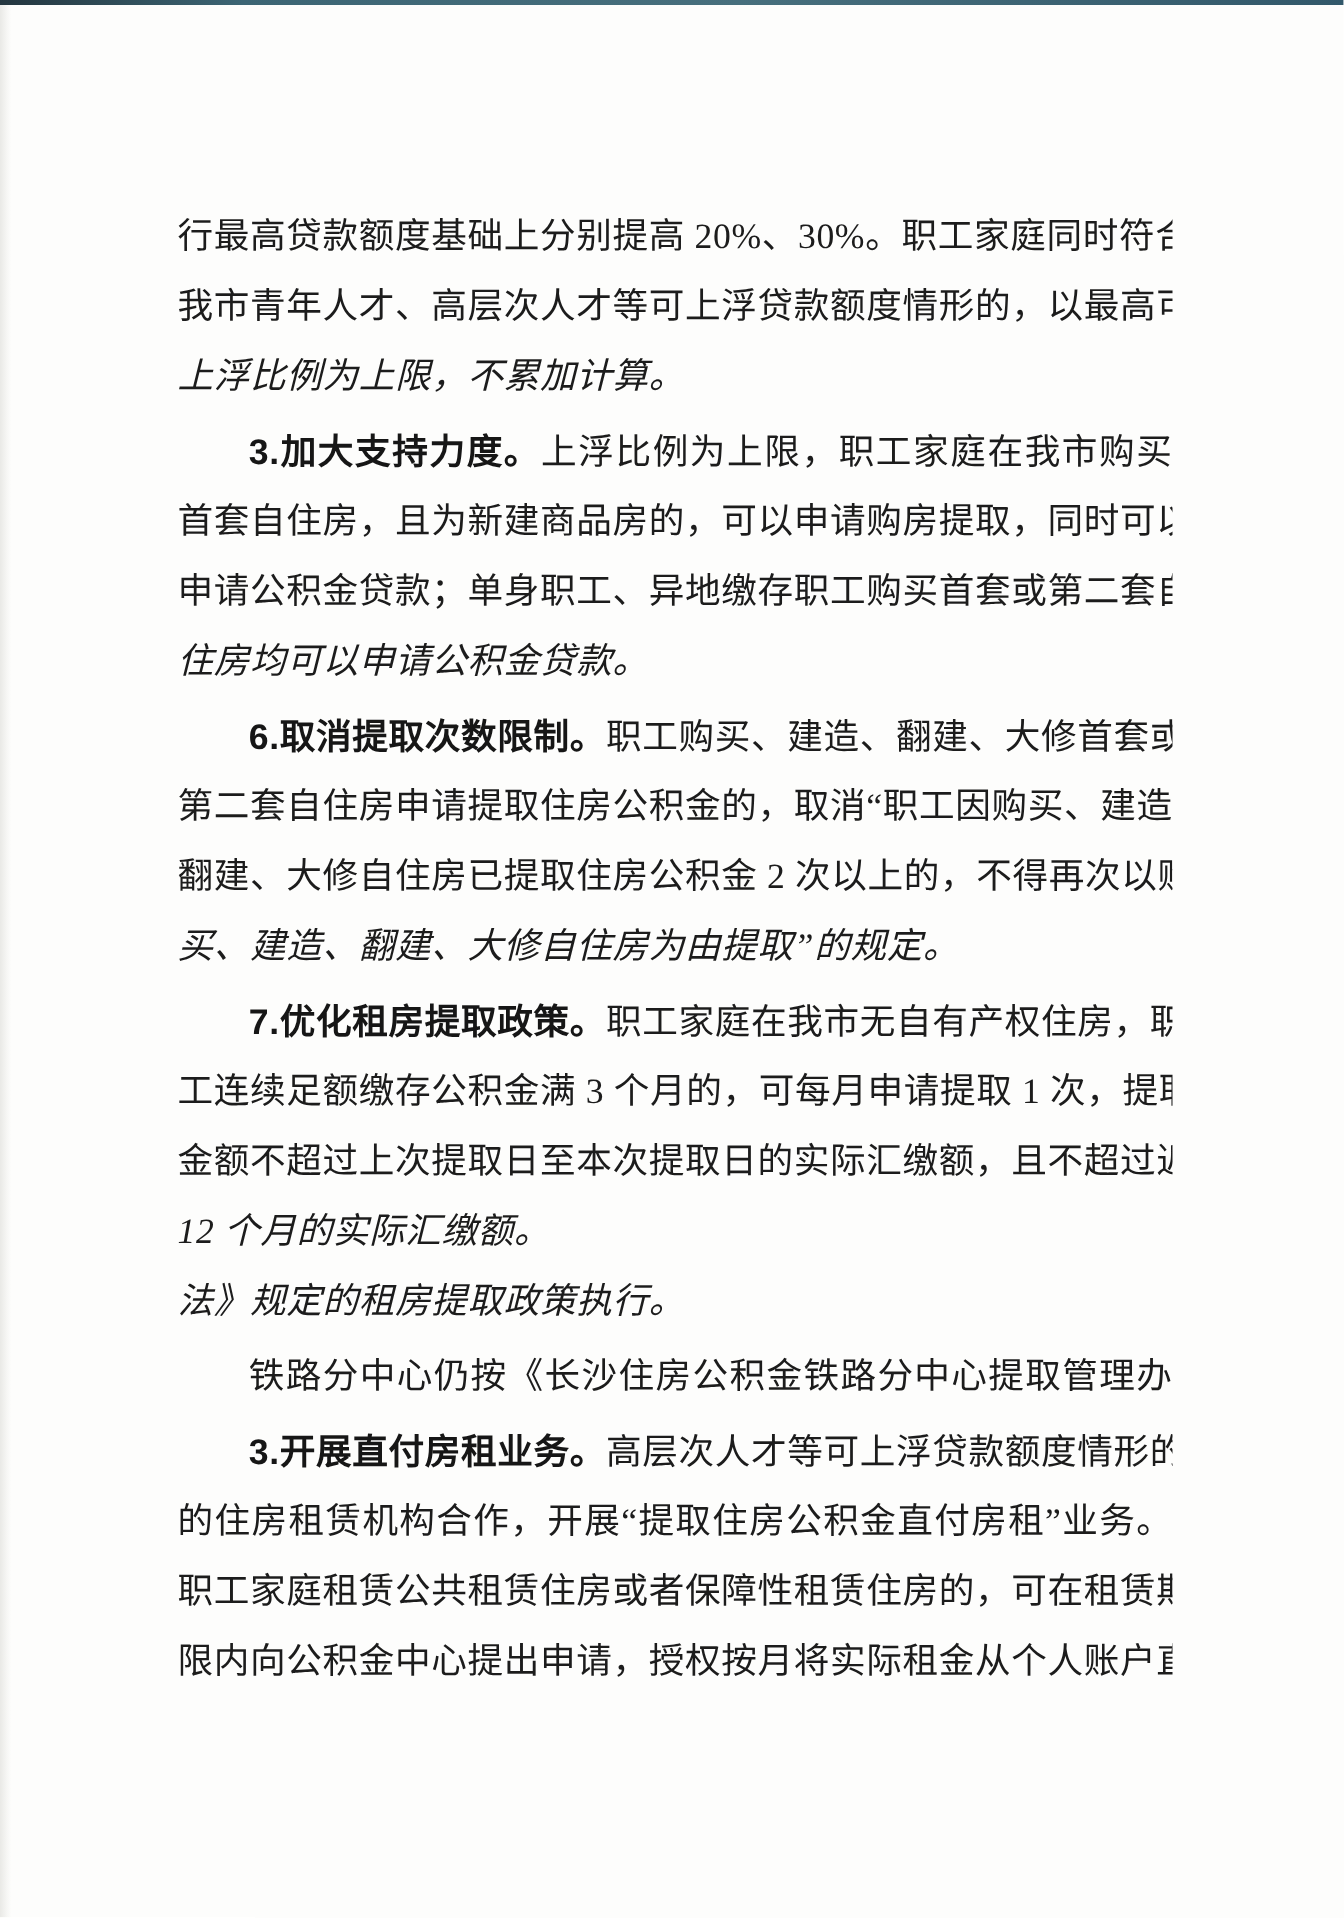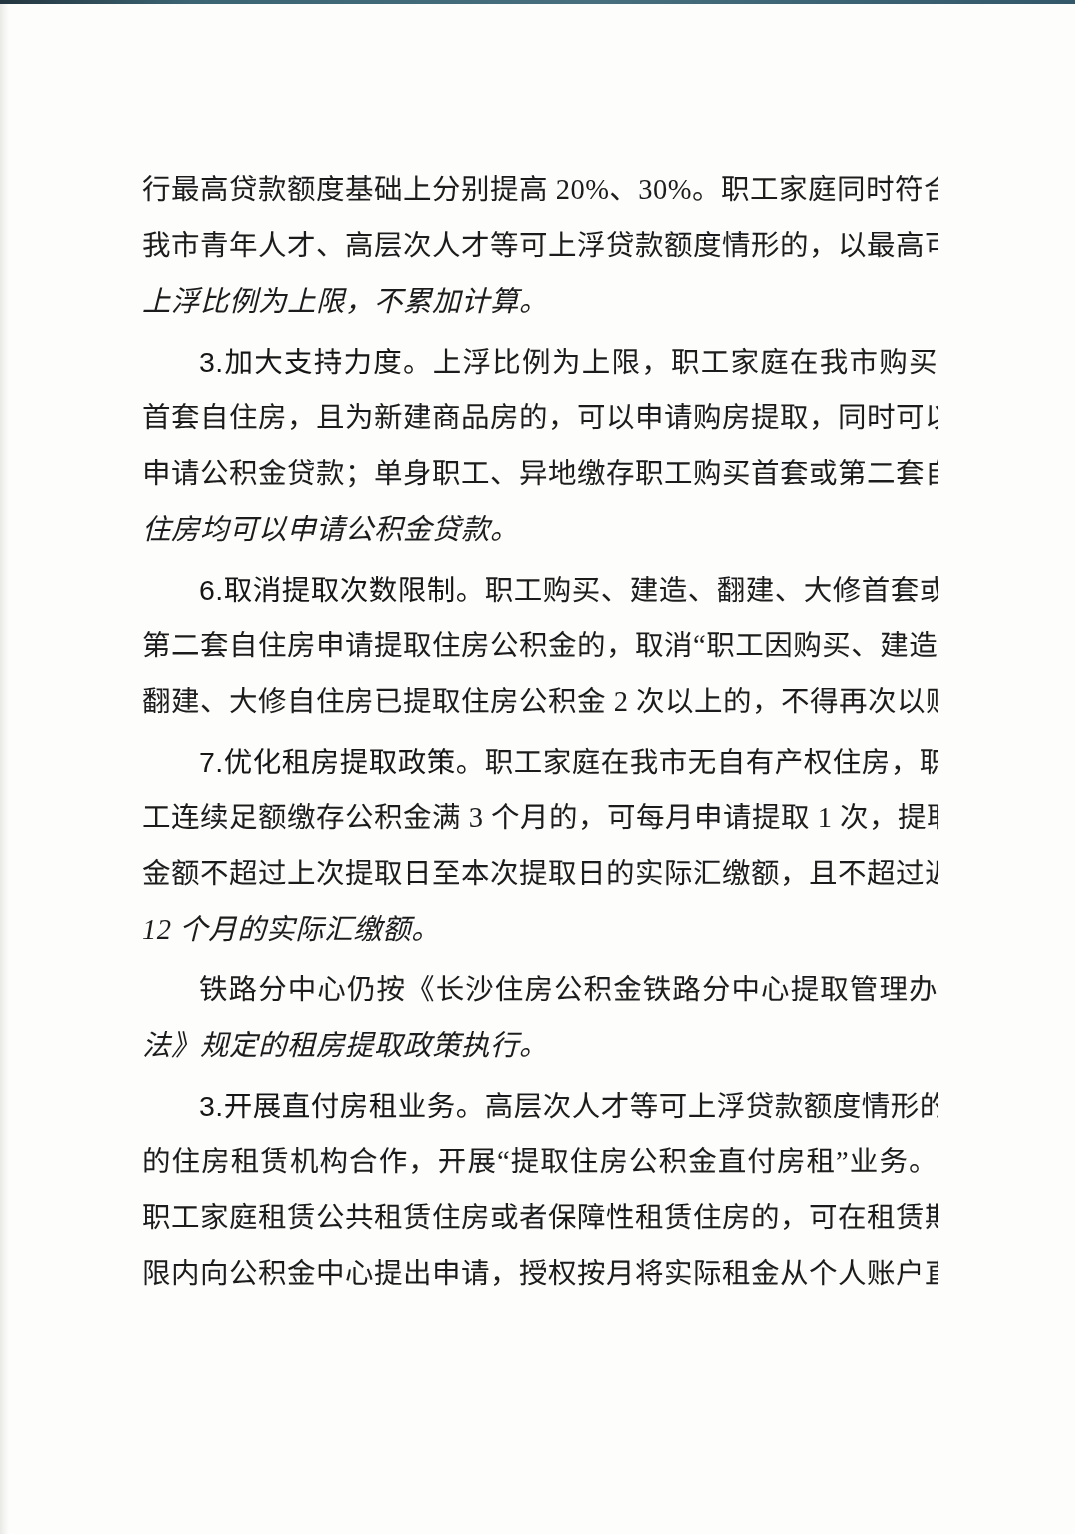--- a/index.html
+++ b/index.html
@@ -55,21 +55,21 @@
   }
   .line.para-start {
     margin-top: 4px;
   }
   .line.section-heading {
     margin-top: 10px;
     text-align-last: left;
   }
   .b, .section-heading {
     font-family: "Liberation Sans", "DejaVu Sans", sans-serif;
-    font-weight: normal;
+    font-weight: bold;
     color: #161616;
   }
 </style>
 </head>
 <body>
 
 <div class="scan-page">
   <div class="scan-edge-top"></div>
   <div class="scan-edge-left"></div>
 
@@ -81,28 +81,29 @@
 
     <div class="line indent para-start"><span class="b">3.加大支持力度。</span><span>上浮比例为上限，职工家庭在我市购买</span></div>
     <div class="line"><span>首套自住房，且为新建商品房的，可以申请购房提取，同时可以</span></div>
     <div class="line"><span>申请公积金贷款；单身职工、异地缴存职工购买首套或第二套自</span></div>
     <div class="line para-end"><span>住房均可以申请公积金贷款。</span></div>
 
 
     <div class="line indent para-start"><span class="b">6.取消提取次数限制。</span><span>职工购买、建造、翻建、大修首套或</span></div>
     <div class="line"><span>第二套自住房申请提取住房公积金的，取消“职工因购买、建造、</span></div>
     <div class="line"><span>翻建、大修自住房已提取住房公积金 2 次以上的，不得再次以购</span></div>
+    <div class="line para-end"><span>买、建造、翻建、大修自住房为由提取”的规定。</span></div>
 
     <div class="line indent para-start"><span class="b">7.优化租房提取政策。</span><span>职工家庭在我市无自有产权住房，职</span></div>
     <div class="line"><span>工连续足额缴存公积金满 3 个月的，可每月申请提取 1 次，提取</span></div>
     <div class="line"><span>金额不超过上次提取日至本次提取日的实际汇缴额，且不超过近</span></div>
     <div class="line para-end"><span>12 个月的实际汇缴额。</span></div>
 
+    <div class="line para-end"><span>法》规定的租房提取政策执行。</span></div>
     <div class="line indent para-start"><span>铁路分中心仍按《长沙住房公积金铁路分中心提取管理办</span></div>
-    <div class="line para-end"><span>法》规定的租房提取政策执行。</span></div>
 
     <div class="line indent para-start"><span class="b">3.开展直付房租业务。</span><span>高层次人才等可上浮贷款额度情形的</span></div>
     <div class="line"><span>的住房租赁机构合作，开展“提取住房公积金直付房租”业务。</span></div>
     <div class="line"><span>职工家庭租赁公共租赁住房或者保障性租赁住房的，可在租赁期</span></div>
     <div class="line"><span>限内向公积金中心提出申请，授权按月将实际租金从个人账户直</span></div>
 
   </div>
 </div>
 
 </body></html>

